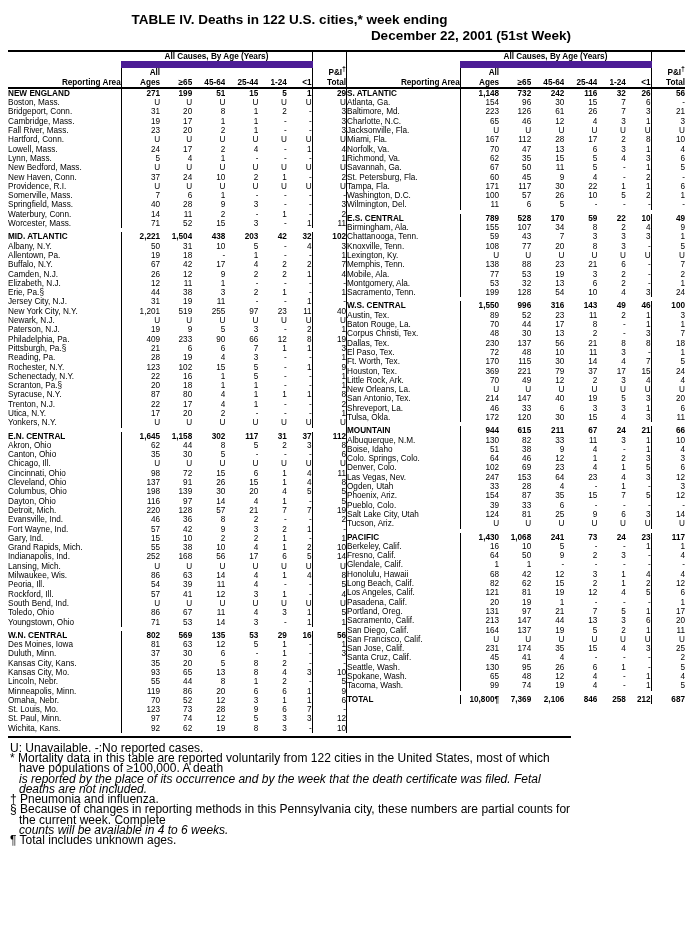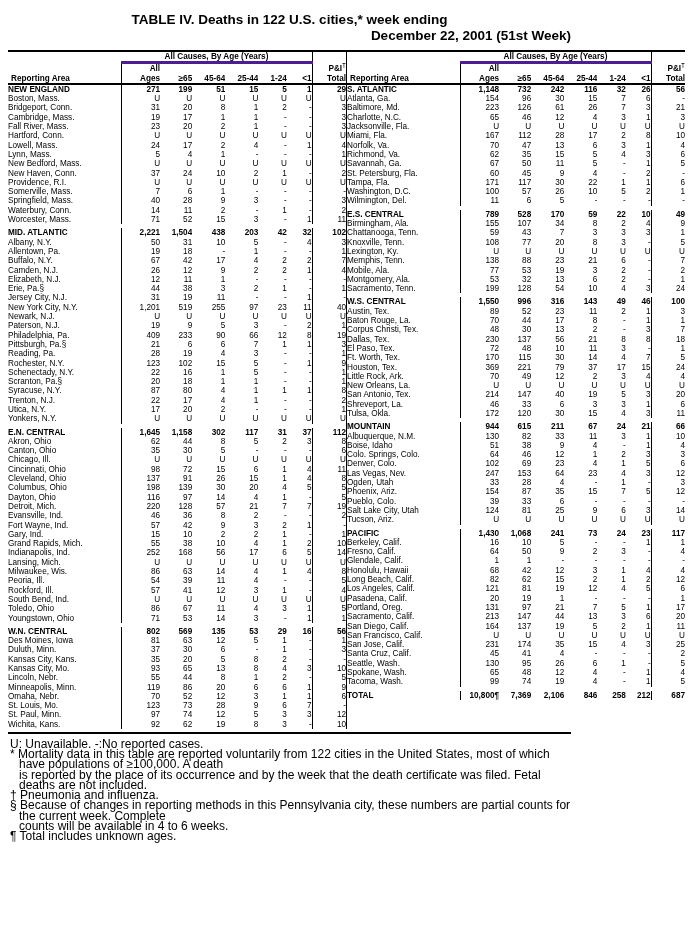--- a/index.html
+++ b/index.html
@@ -54,33 +54,33 @@
     padding: 0;
     line-height: 9.3px;
     white-space: nowrap;
     overflow: hidden;
   }
   
   .hdr-top th {
     font-size: 8.2px;
     font-weight: bold;
     text-align: center;
-    border-bottom: 3px solid #4c1d95;
+    border-bottom: 7px solid #4c1d95;
     padding: 3px 0 2px 0;
   }
   .hdr-top th.noline { border-bottom: none; }
   .hdr-sub th {
     font-size: 8.2px;
     font-weight: bold;
     text-align: right;
     vertical-align: bottom;
     padding: 1px 0 2px 0;
   }
   .hdr-sub th.area {
-    text-align: left;
+    text-align: right;
     padding-left: 3px;
   }
   .thickline td, .thickline th {
     border-bottom: 2px solid #000;
     height: 0;
     font-size: 0;
     line-height: 0;
   }
   .topline td {
     border-top: 2px solid #000;
@@ -133,21 +133,21 @@
   }
 
   .footnotes {
     font-size: 12px;
     line-height: 10.2px;
     margin-top: 5px;
     padding-left: 2px;
   }
   .footnotes div { margin-bottom: 0; }
   .fn-ind { padding-left: 9px; text-indent: -9px; }
-  .fn-ind2 { padding-left: 9px; }
+  .fn-ind2 { padding-left: 9px; font-style: italic; }
   sup { font-size: 7px; vertical-align: super; line-height: 0; }
   .sep-line {
     border-top: 2px solid #000;
     margin-top: 3px;
   }
 </style>
 </head>
 <body>
 
 <div class="page">

